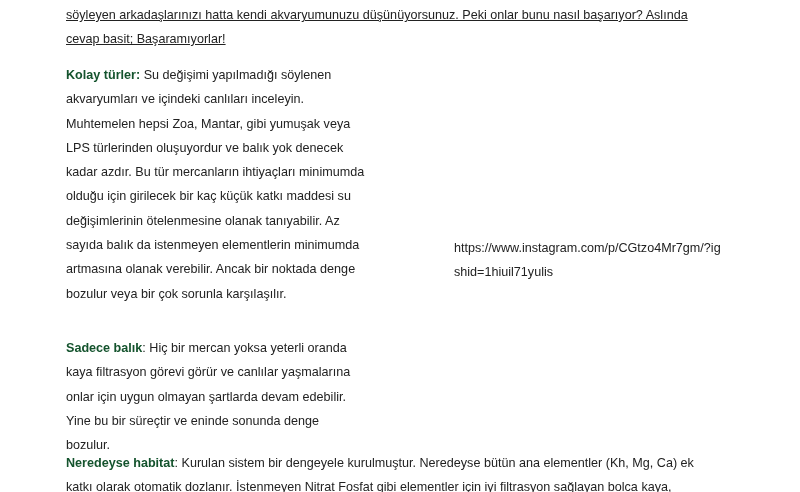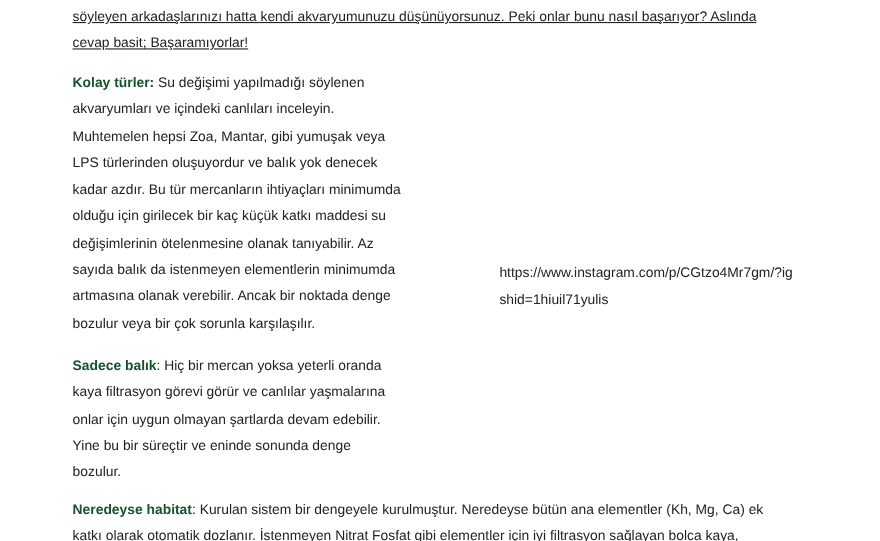--- a/index.html
+++ b/index.html
@@ -2,21 +2,21 @@
 <html><head>
 <meta charset="utf-8">
 <style>
   html, body { margin:0; padding:0; background:#ffffff; }
   body { width:800px; height:492px; overflow:hidden; position:relative;
          font-family:"Liberation Sans", sans-serif; font-size:12.6px; color:#222222; }
   .p { position:absolute; left:66px; line-height:24.3px; margin:0; }
   .top { top:3px; width:640px;text-decoration:underline; }
   .col { width:300px; }
   .k1 { top:63px; }
-  .k2 { top:320px; }
+  .k2 { top:336px; }
   .link { position:absolute; left:414px; top:236px; width:270px; line-height:24.3px; word-break:break-all;margin-left:40px; }
   .tek { top:451px; width:640px; }
   b { font-weight:bold; color:#14532d; }
 </style>
 </head>
 <body>
 
 <p class="p top">söyleyen arkadaşlarınızı hatta kendi akvaryumunuzu düşünüyorsunuz. Peki onlar bunu nasıl başarıyor? Aslında cevap basit; Başaramıyorlar!</p>
 
 <p class="p col k1"><b>Kolay türler:</b><span> Su değişimi yapılmadığı söylenen akvaryumları ve içindeki canlıları inceleyin. Muhtemelen hepsi Zoa, Mantar, gibi yumuşak veya LPS türlerinden oluşuyordur ve balık yok denecek kadar azdır. Bu tür mercanların ihtiyaçları minimumda olduğu için girilecek bir kaç küçük katkı maddesi su değişimlerinin ötelenmesine olanak tanıyabilir. Az sayıda balık da istenmeyen elementlerin minimumda artmasına olanak verebilir. Ancak bir noktada denge bozulur veya bir çok sorunla karşılaşılır.</span></p>

